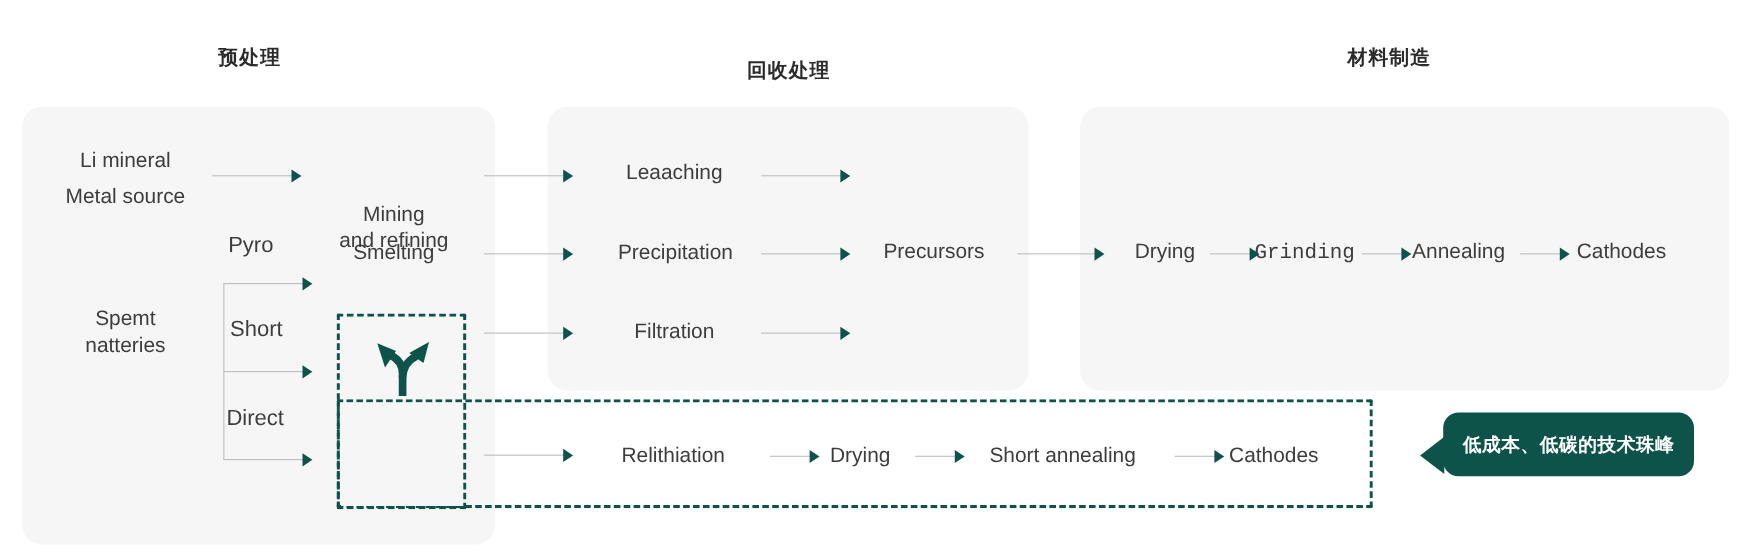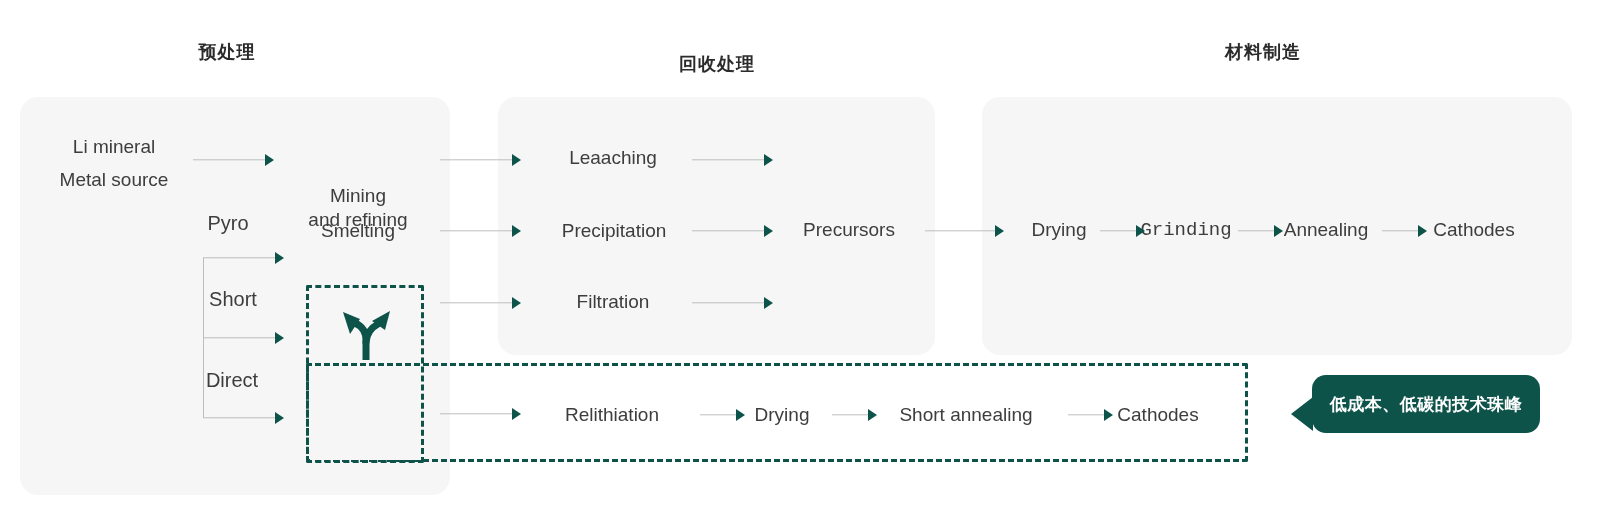--- a/index.html
+++ b/index.html
@@ -117,20 +117,22 @@
   <div class="heading" style="left:227px;top:40px;">预处理</div>
   <div class="heading" style="left:717px;top:52px;">回收处理</div>
   <div class="heading" style="left:1263px;top:40px;text-align:right;">材料制造</div>
 
   <div class="panel" style="left:20px;top:97px;width:430px;height:398px;"></div>
   <div class="panel" style="left:498px;top:97px;width:437px;height:258px;"></div>
   <div class="panel" style="left:982px;top:97px;width:590px;height:258px;"></div>
 
   <div class="node" style="left:114px;top:147px;">Li mineral</div>
   <div class="node" style="left:114px;top:180px;">Metal source</div>
+  <div class="node" style="left:114px;top:303px;">Spemt
+natteries</div>
 
   <div class="node" style="left:358px;top:160px;margin-top:48px;">Mining
 and refining</div>
   <div class="node" style="left:358px;top:231px;">Smelting</div>
 
   <div class="arrow" style="left:193px;top:160px;width:84px;">
     <div class="shaft" style="width:74px;"></div>
       <div class="head" style="left:72px;"></div>
   </div>
 

